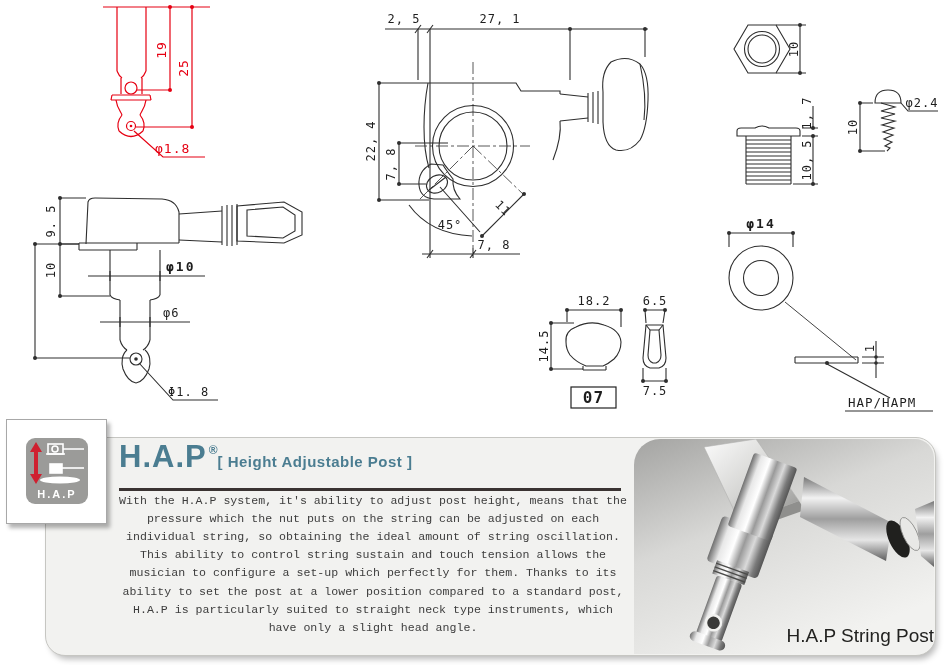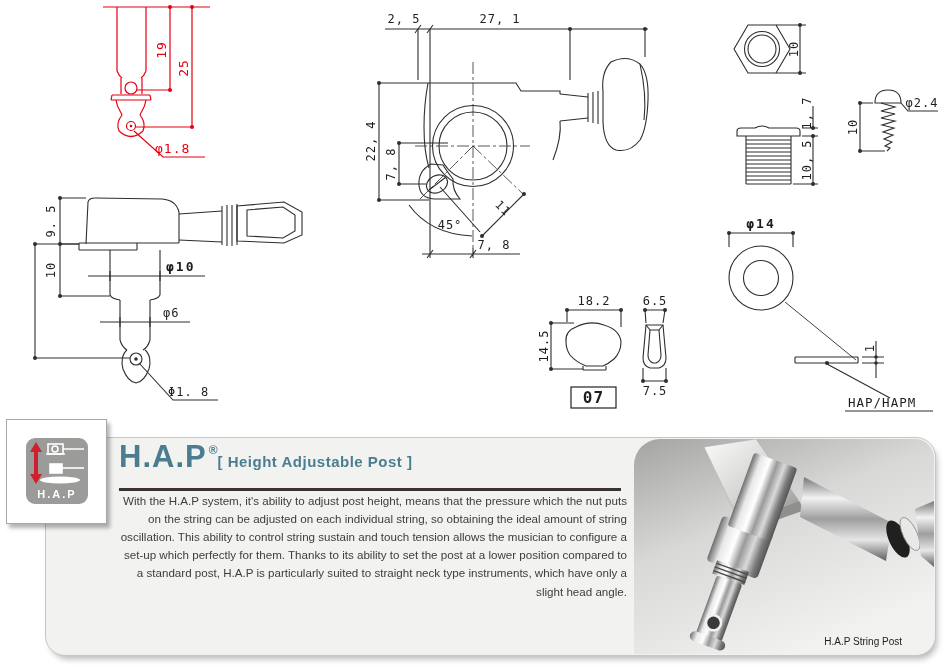--- a/index.html
+++ b/index.html
@@ -40,28 +40,28 @@
     position:absolute;left:118px;top:438px;display:flex;align-items:baseline;
   }
   #title{font-size:31px;font-weight:bold;color:#4b7d91;letter-spacing:1px;}
   #regmark{font-size:12px;font-weight:bold;color:#4b7d91;position:relative;top:-13px;margin-left:2px;}
   #subtitle{font-size:15px;font-weight:bold;color:#4b7d91;letter-spacing:0.5px;}
   #rule{
     position:absolute;left:118px;top:487px;width:502px;height:3px;background:#3a3332;
   }
   #bodytext{
     position:absolute;left:118px;top:497px;width:508px;
-    font-size:11.6px;line-height:18.2px;color:#3d3d3d;text-align:right;
+    font-size:11.6px;line-height:18.2px;color:#3d3d3d;text-align:center;font-family:Liberation Mono, monospace;
   }
   #photo{
     position:absolute;left:588px;top:1px;width:300px;height:215px;
     border-radius:26px 19px 19px 0;overflow:hidden;
   }
   #photo-caption{
-    position:absolute;right:32px;bottom:7px;font-size:10px;color:#222220;
+    position:absolute;right:0;bottom:7px;font-size:19px;color:#222220;
   }
 </style>
 </head>
 <body>
 
 <svg id="tech" width="950" height="432" viewBox="0 0 950 432">
 
   <g stroke="#e60012" fill="none" stroke-width="1.2">
     <path d="M117,7 L117,71 M146,7 L146,71"></path>
     <path d="M117,71 Q119,76 122,78 M146,71 Q144,76 141,78"></path>

